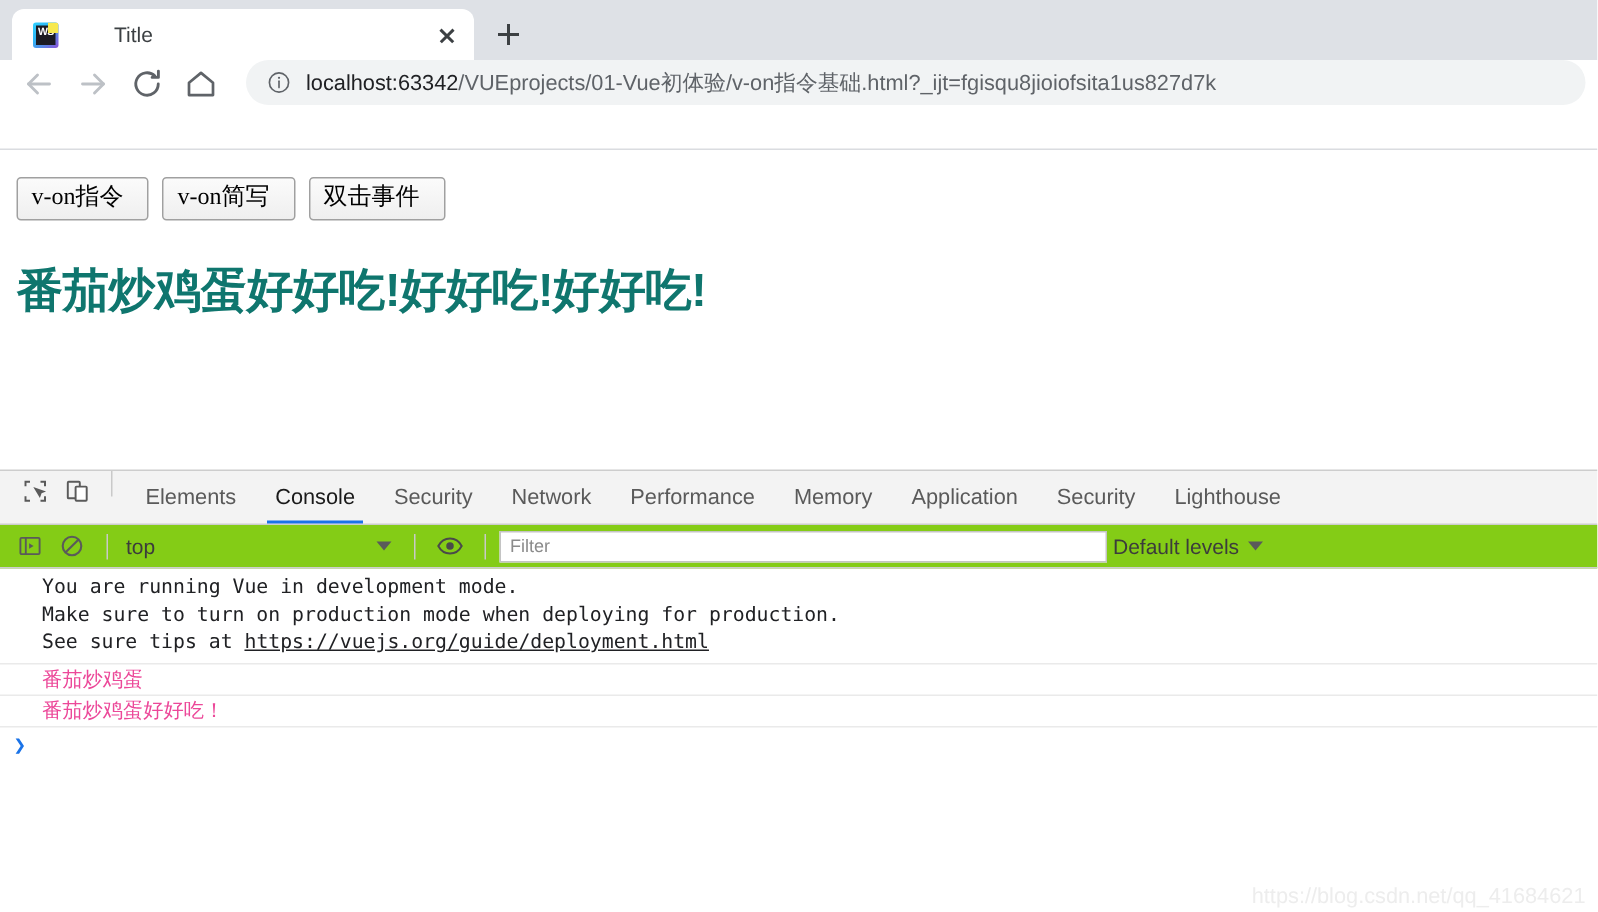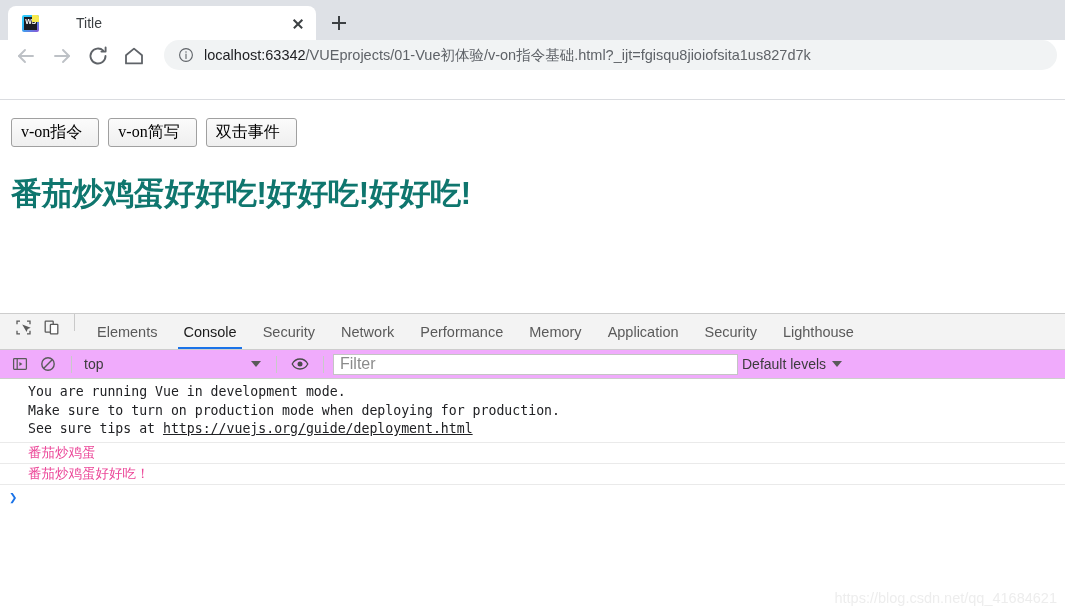--- a/index.html
+++ b/index.html
@@ -206,21 +206,21 @@
   .dt-tab.active::after {
     content: "";
     position: absolute;
     left: 8px; right: 8px; bottom: 0;
     height: 2px;
     background: #1a73e8;
   }
 
   .dt-toolbar {
     height: 29px;
-    background: #f0abfc;
+    background: #84cc16;
     border-bottom: 1px solid #cdcdcd;
     display: flex; align-items: center;
     padding-left: 6px;
   }
   .ctx-select {
     display: flex; align-items: center;
     min-width: 186px;
     height: 22px;
     cursor: pointer;
   }
@@ -229,21 +229,21 @@
     width: 0; height: 0;
     border-left: 5px solid transparent;
     border-right: 5px solid transparent;
     border-top: 6px solid #5a5a5a;
     margin-right: 6px;
   }
   .filter-input {
     width: 405px; height: 21px;
     background: #ffffff;
     border: 1px solid #c4c4c4;
-    font-size: 16px;
+    font-size: 12px;
     color: #333;
     padding: 0 6px;
     font-family: "Liberation Sans", sans-serif;
     border-radius: 0;
     outline: none;
   }
   .filter-input::placeholder { color: #8b8b8b; }
   .levels {
     display: flex; align-items: center;
     margin-left: 4px;

